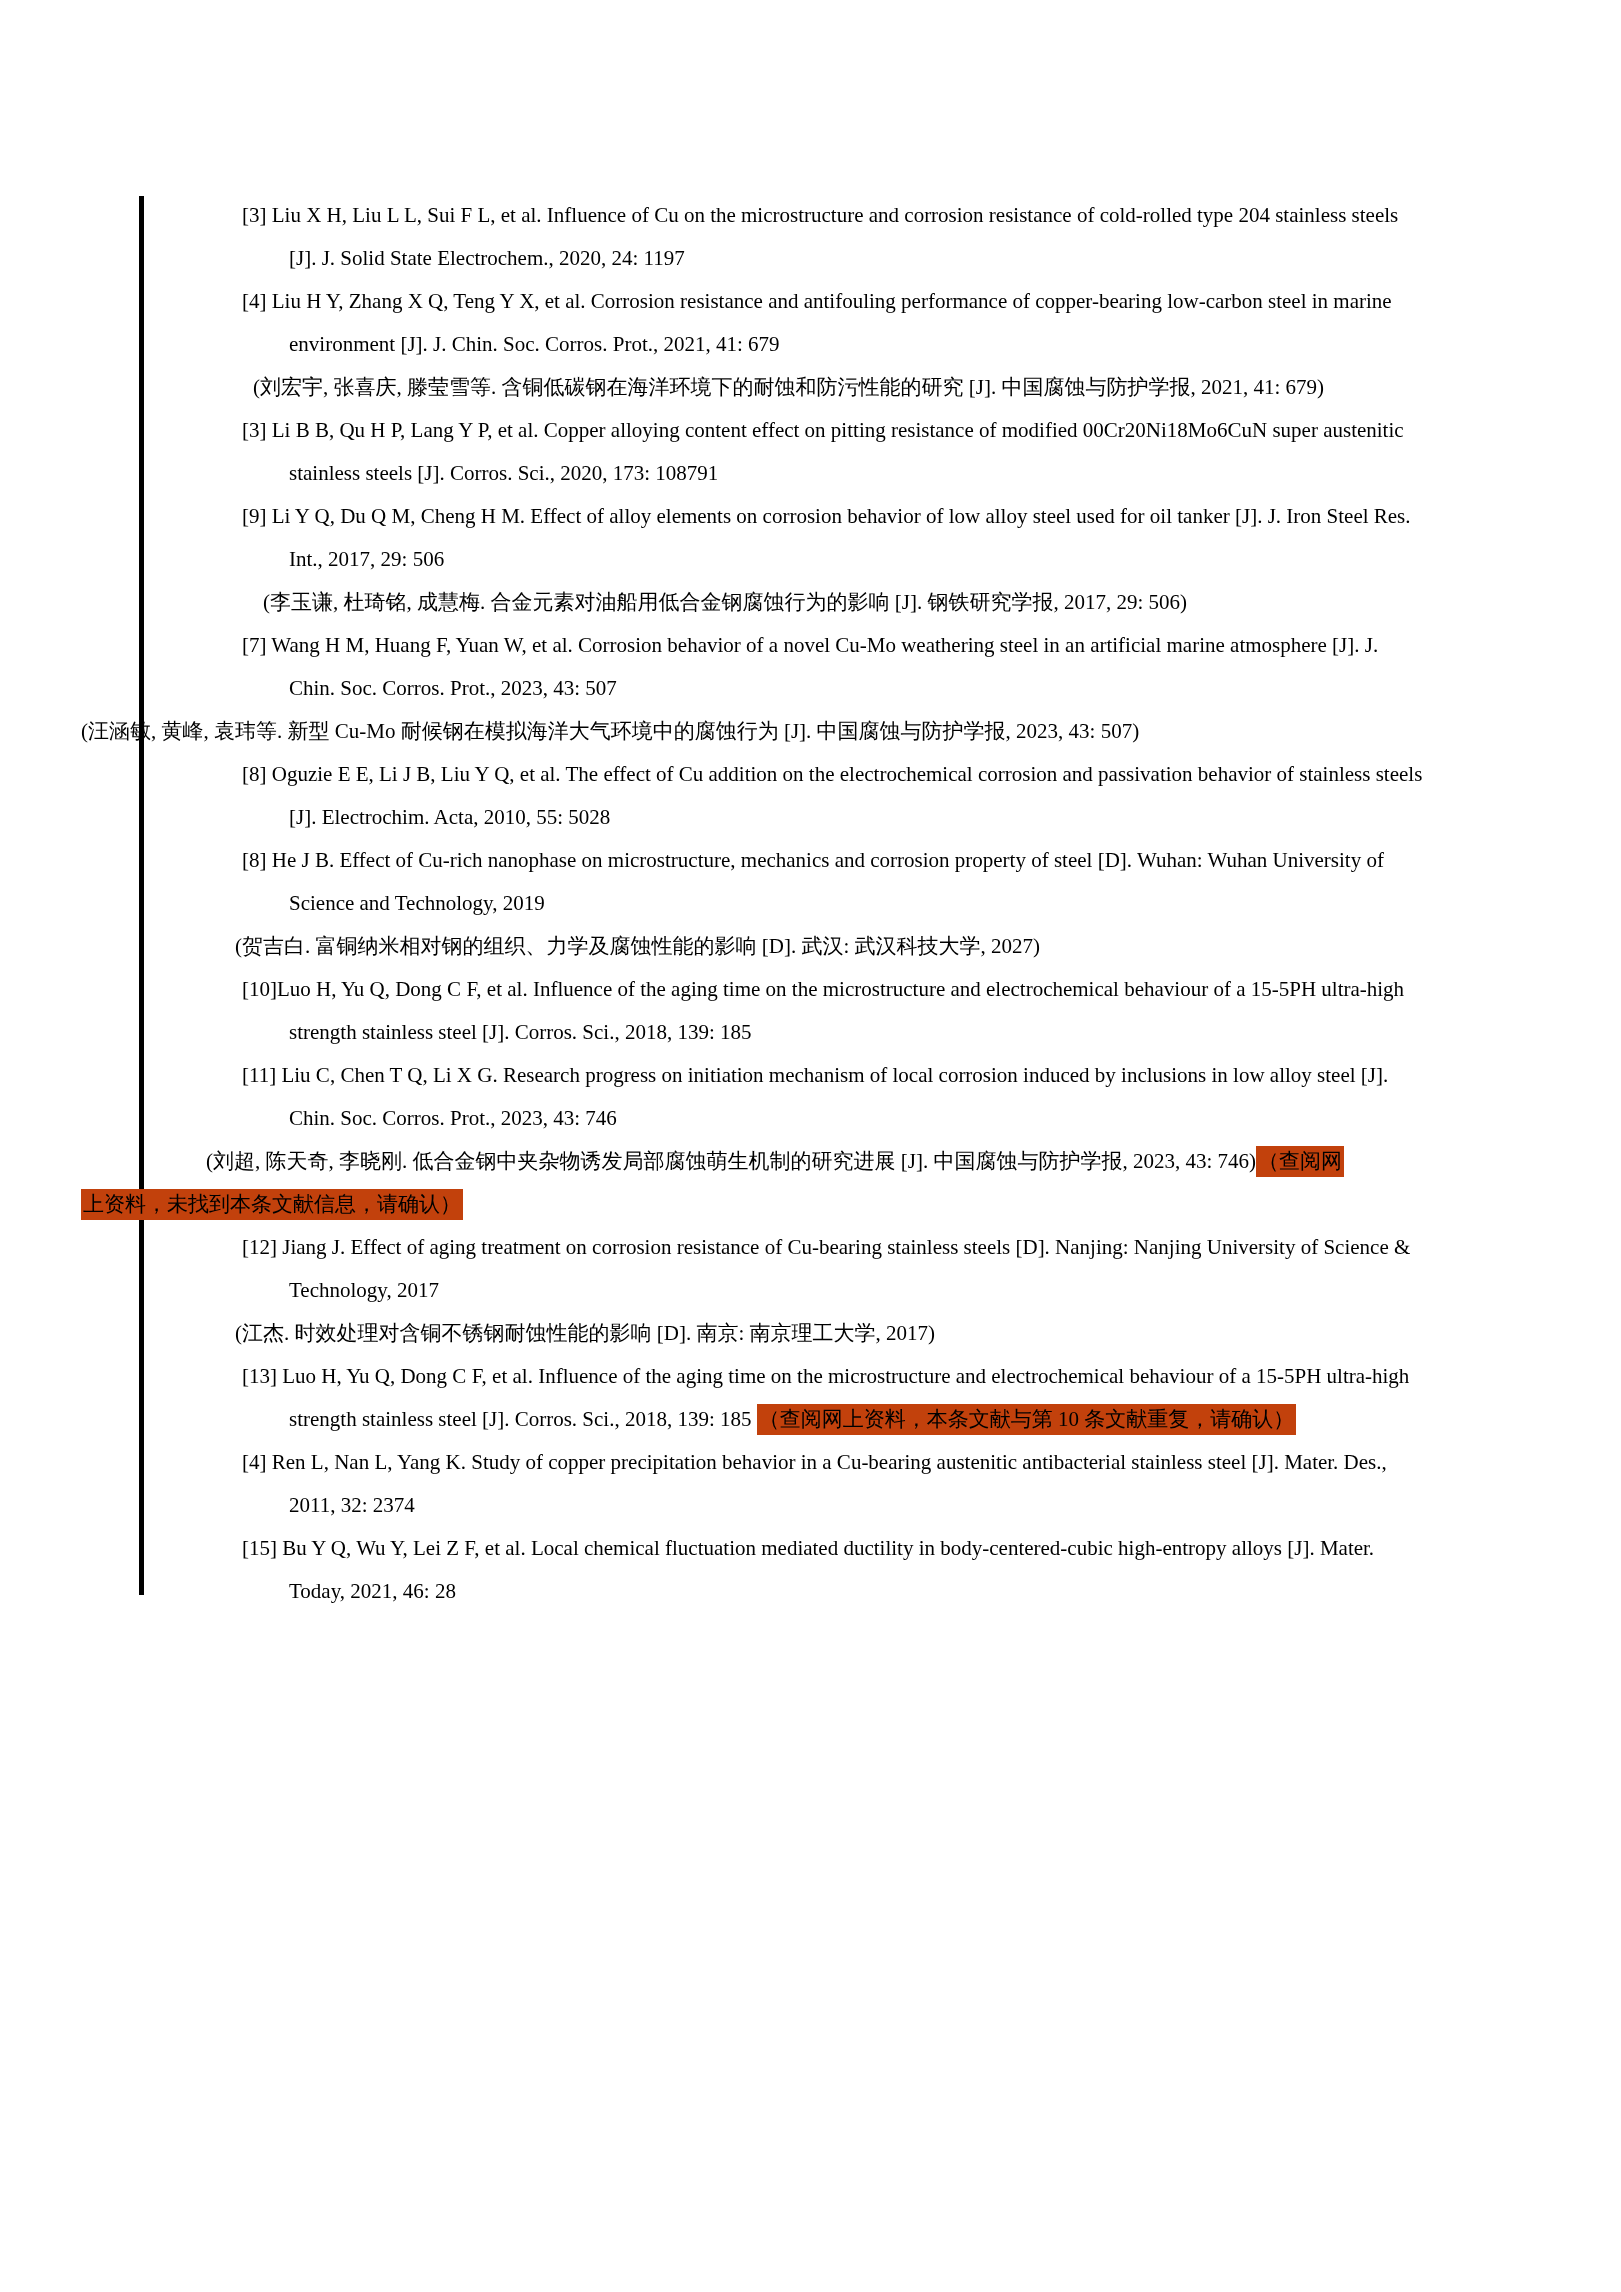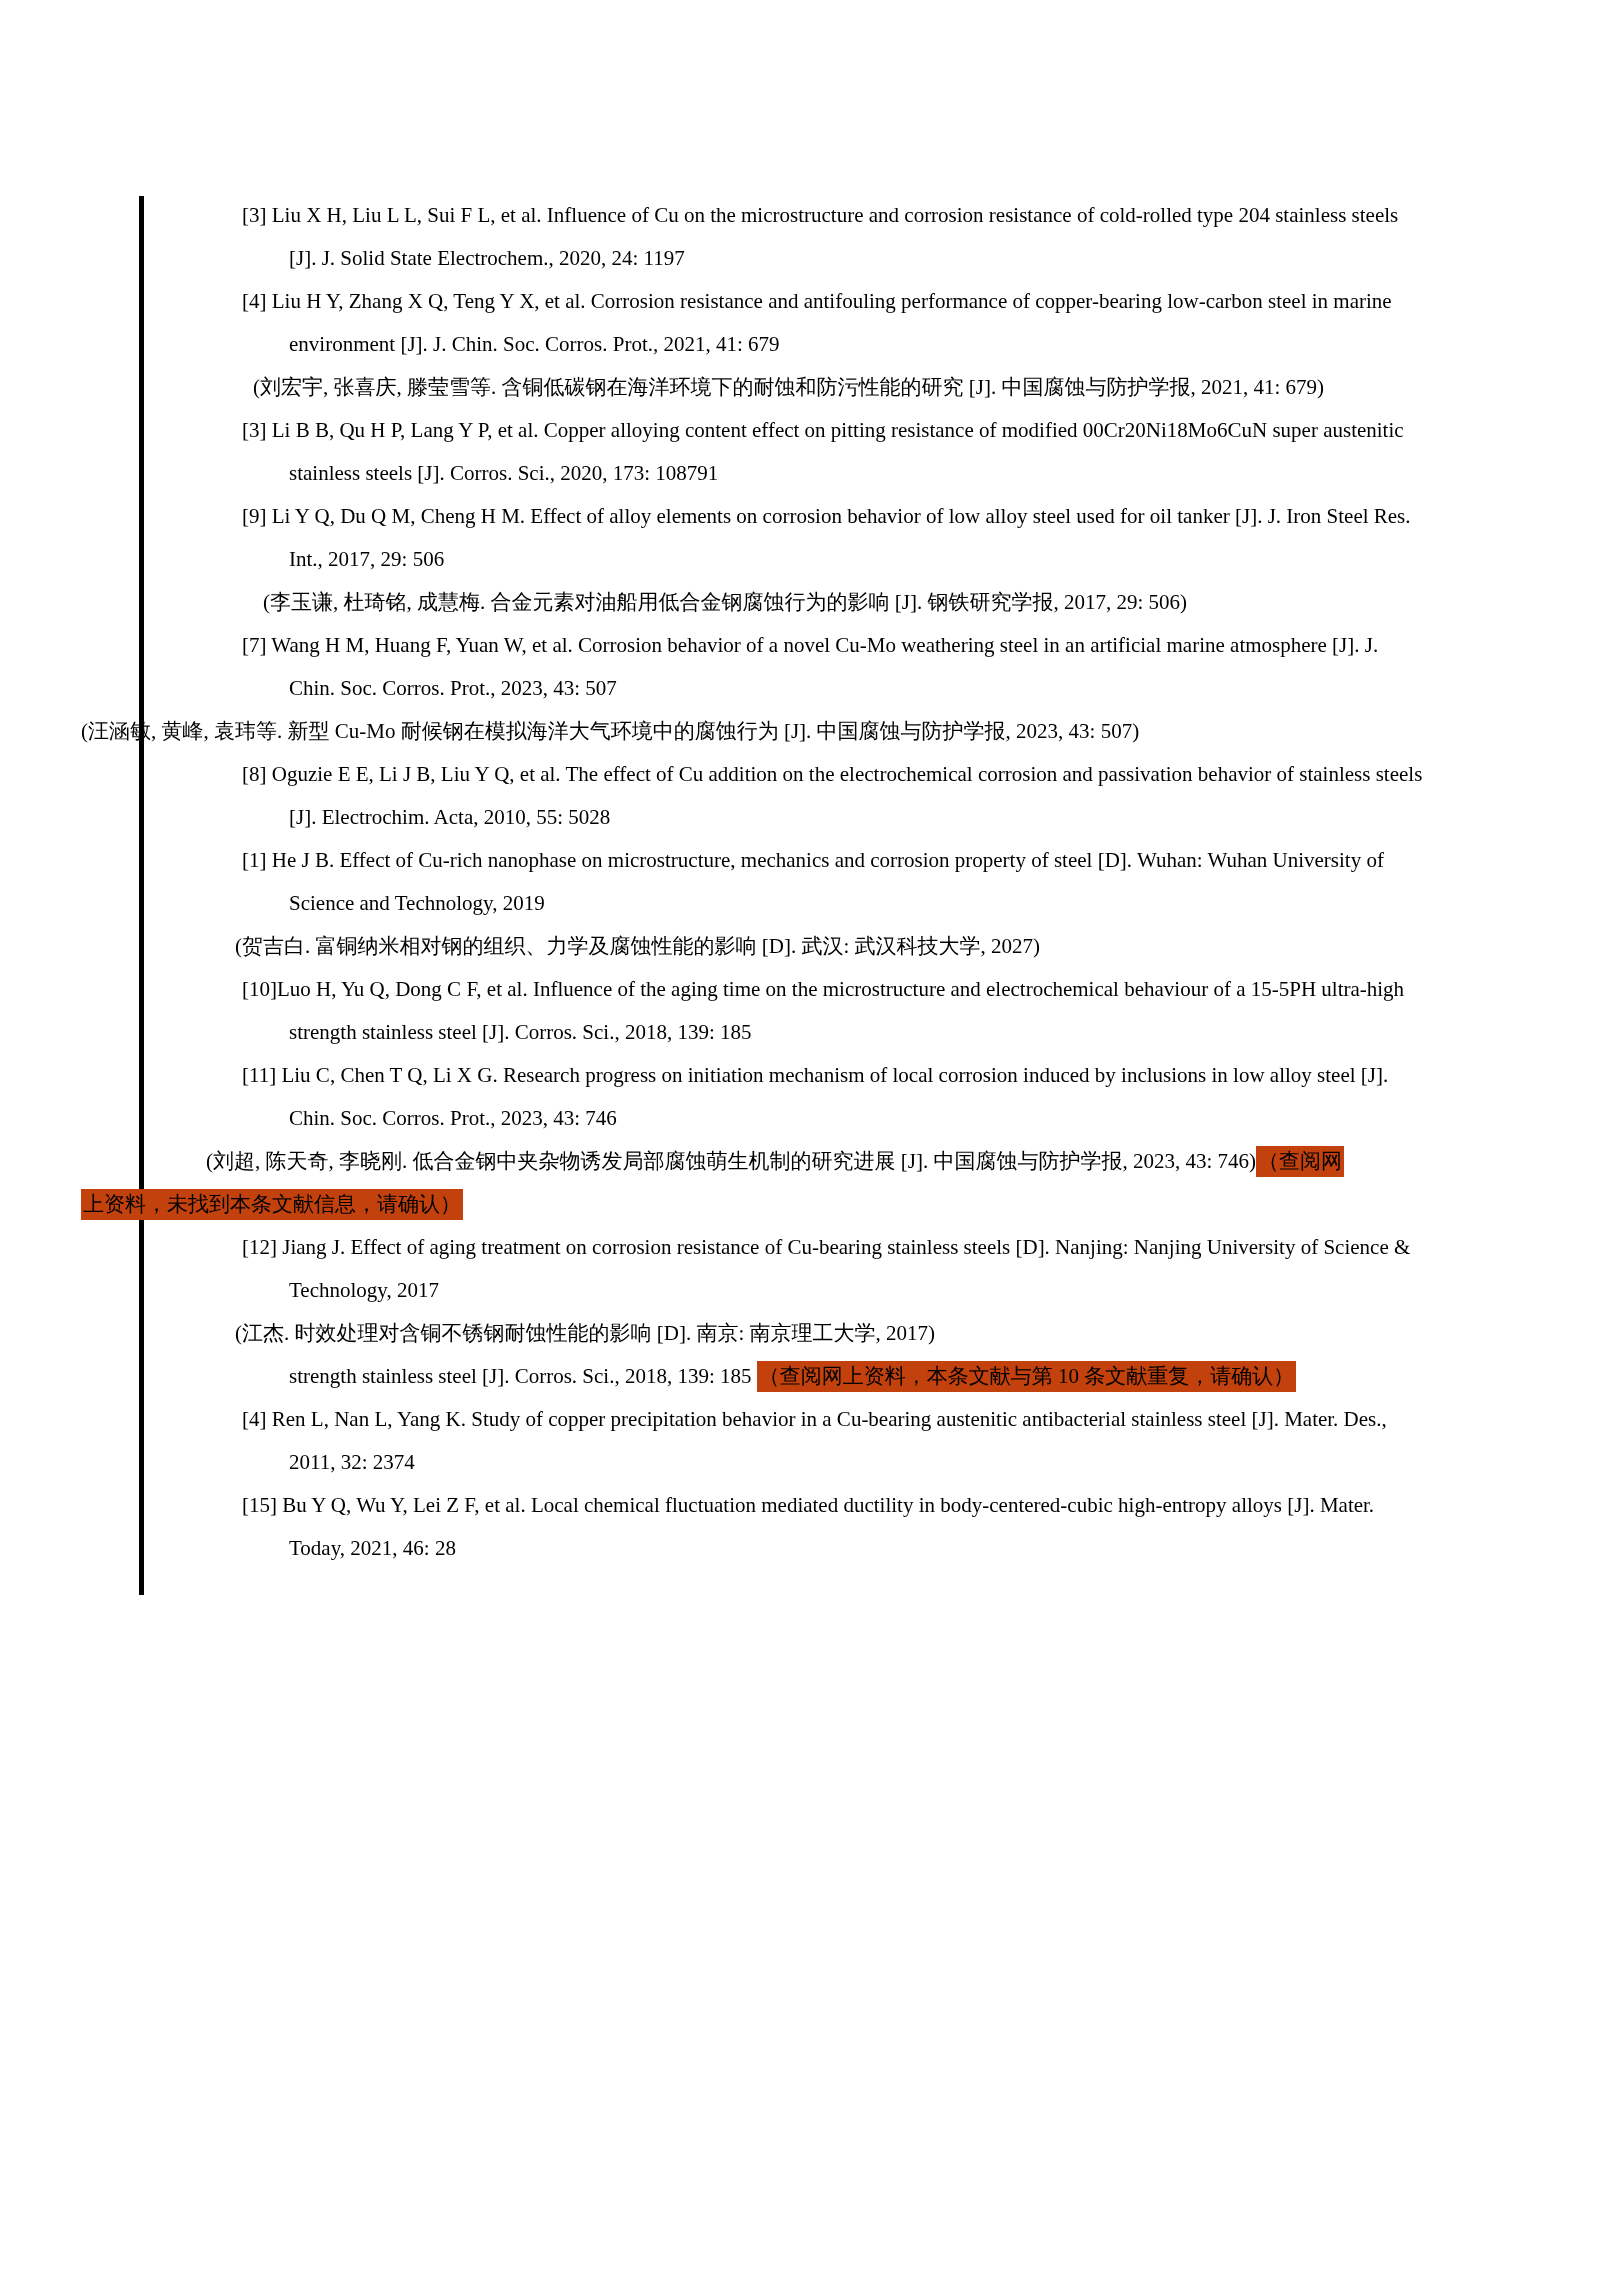--- a/index.html
+++ b/index.html
@@ -52,32 +52,33 @@
     <div class="line i-ref"><span>[3] Li B B, Qu H P, Lang Y P, et al. Copper alloying content effect on pitting resistance of modified 00Cr20Ni18Mo6CuN super austenitic</span></div>
     <div class="line i-cont"><span>stainless steels [J]. Corros. Sci., 2020, 173: 108791</span></div>
     <div class="line i-ref"><span>[9] Li Y Q, Du Q M, Cheng H M. Effect of alloy elements on corrosion behavior of low alloy steel used for oil tanker [J]. J. Iron Steel Res.</span></div>
     <div class="line i-cont"><span>Int., 2017, 29: 506</span></div>
     <div class="line i-cn268"><span>(李玉谦, 杜琦铭, 成慧梅. 合金元素对油船用低合金钢腐蚀行为的影响 [J]. 钢铁研究学报, 2017, 29: 506)</span></div>
     <div class="line i-ref"><span>[7] Wang H M, Huang F, Yuan W, et al. Corrosion behavior of a novel Cu-Mo weathering steel in an artificial marine atmosphere [J]. J.</span></div>
     <div class="line i-cont"><span>Chin. Soc. Corros. Prot., 2023, 43: 507</span></div>
     <div class="line i-cn205"><span>(汪涵敏, 黄峰, 袁玮等. 新型 Cu-Mo 耐候钢在模拟海洋大气环境中的腐蚀行为 [J]. 中国腐蚀与防护学报, 2023, 43: 507)</span></div>
     <div class="line i-ref"><span>[8] Oguzie E E, Li J B, Liu Y Q, et al. The effect of Cu addition on the electrochemical corrosion and passivation behavior of stainless steels</span></div>
     <div class="line i-cont"><span>[J]. Electrochim. Acta, 2010, 55: 5028</span></div>
-    <div class="line i-ref"><span>[1] He J B. Effect of Cu-rich nanophase on microstructure, mechanics and corrosion property of steel [D]. Wuhan: Wuhan University of</span></div>
+    <div class="line i-ref"><span>[8] He J B. Effect of Cu-rich nanophase on microstructure, mechanics and corrosion property of steel [D]. Wuhan: Wuhan University of</span></div>
     <div class="line i-cont"><span>Science and Technology, 2019</span></div>
     <div class="line i-cn240"><span>(贺吉白. 富铜纳米相对钢的组织、力学及腐蚀性能的影响 [D]. 武汉: 武汉科技大学, 2027)</span></div>
     <div class="line i-ref"><span>[10]Luo H, Yu Q, Dong C F, et al. Influence of the aging time on the microstructure and electrochemical behaviour of a 15-5PH ultra-high</span></div>
     <div class="line i-cont"><span>strength stainless steel [J]. Corros. Sci., 2018, 139: 185</span></div>
     <div class="line i-ref"><span>[11] Liu C, Chen T Q, Li X G. Research progress on initiation mechanism of local corrosion induced by inclusions in low alloy steel [J].</span></div>
     <div class="line i-cont"><span>Chin. Soc. Corros. Prot., 2023, 43: 746</span></div>
     <div class="line i-cn210"><span>(刘超, 陈天奇, 李晓刚. 低合金钢中夹杂物诱发局部腐蚀萌生机制的研究进展 [J]. 中国腐蚀与防护学报, 2023, 43: 746)</span><span class="hl">（查阅网</span></div>
     <div class="line i-cn205"><span class="hl">上资料，未找到本条文献信息，请确认）</span></div>
     <div class="line i-ref"><span>[12] Jiang J. Effect of aging treatment on corrosion resistance of Cu-bearing stainless steels [D]. Nanjing: Nanjing University of Science &amp;</span></div>
     <div class="line i-cont"><span>Technology, 2017</span></div>
     <div class="line i-cn240"><span>(江杰. 时效处理对含铜不锈钢耐蚀性能的影响 [D]. 南京: 南京理工大学, 2017)</span></div>
+    <div class="line i-ref"><span>[13] Luo H, Yu Q, Dong C F, et al. Influence of the aging time on the microstructure and electrochemical behaviour of a 15-5PH ultra-high</span></div>
     <div class="line i-cont"><span>strength stainless steel [J]. Corros. Sci., 2018, 139: 185 </span><span class="hl">（查阅网上资料，本条文献与第 10 条文献重复，请确认）</span></div>
     <div class="line i-ref"><span>[4] Ren L, Nan L, Yang K. Study of copper precipitation behavior in a Cu-bearing austenitic antibacterial stainless steel [J]. Mater. Des.,</span></div>
     <div class="line i-cont"><span>2011, 32: 2374</span></div>
     <div class="line i-ref"><span>[15] Bu Y Q, Wu Y, Lei Z F, et al. Local chemical fluctuation mediated ductility in body-centered-cubic high-entropy alloys [J]. Mater.</span></div>
     <div class="line i-cont"><span>Today, 2021, 46: 28</span></div>
   </div>
 </div>
 
 
 </body></html>

